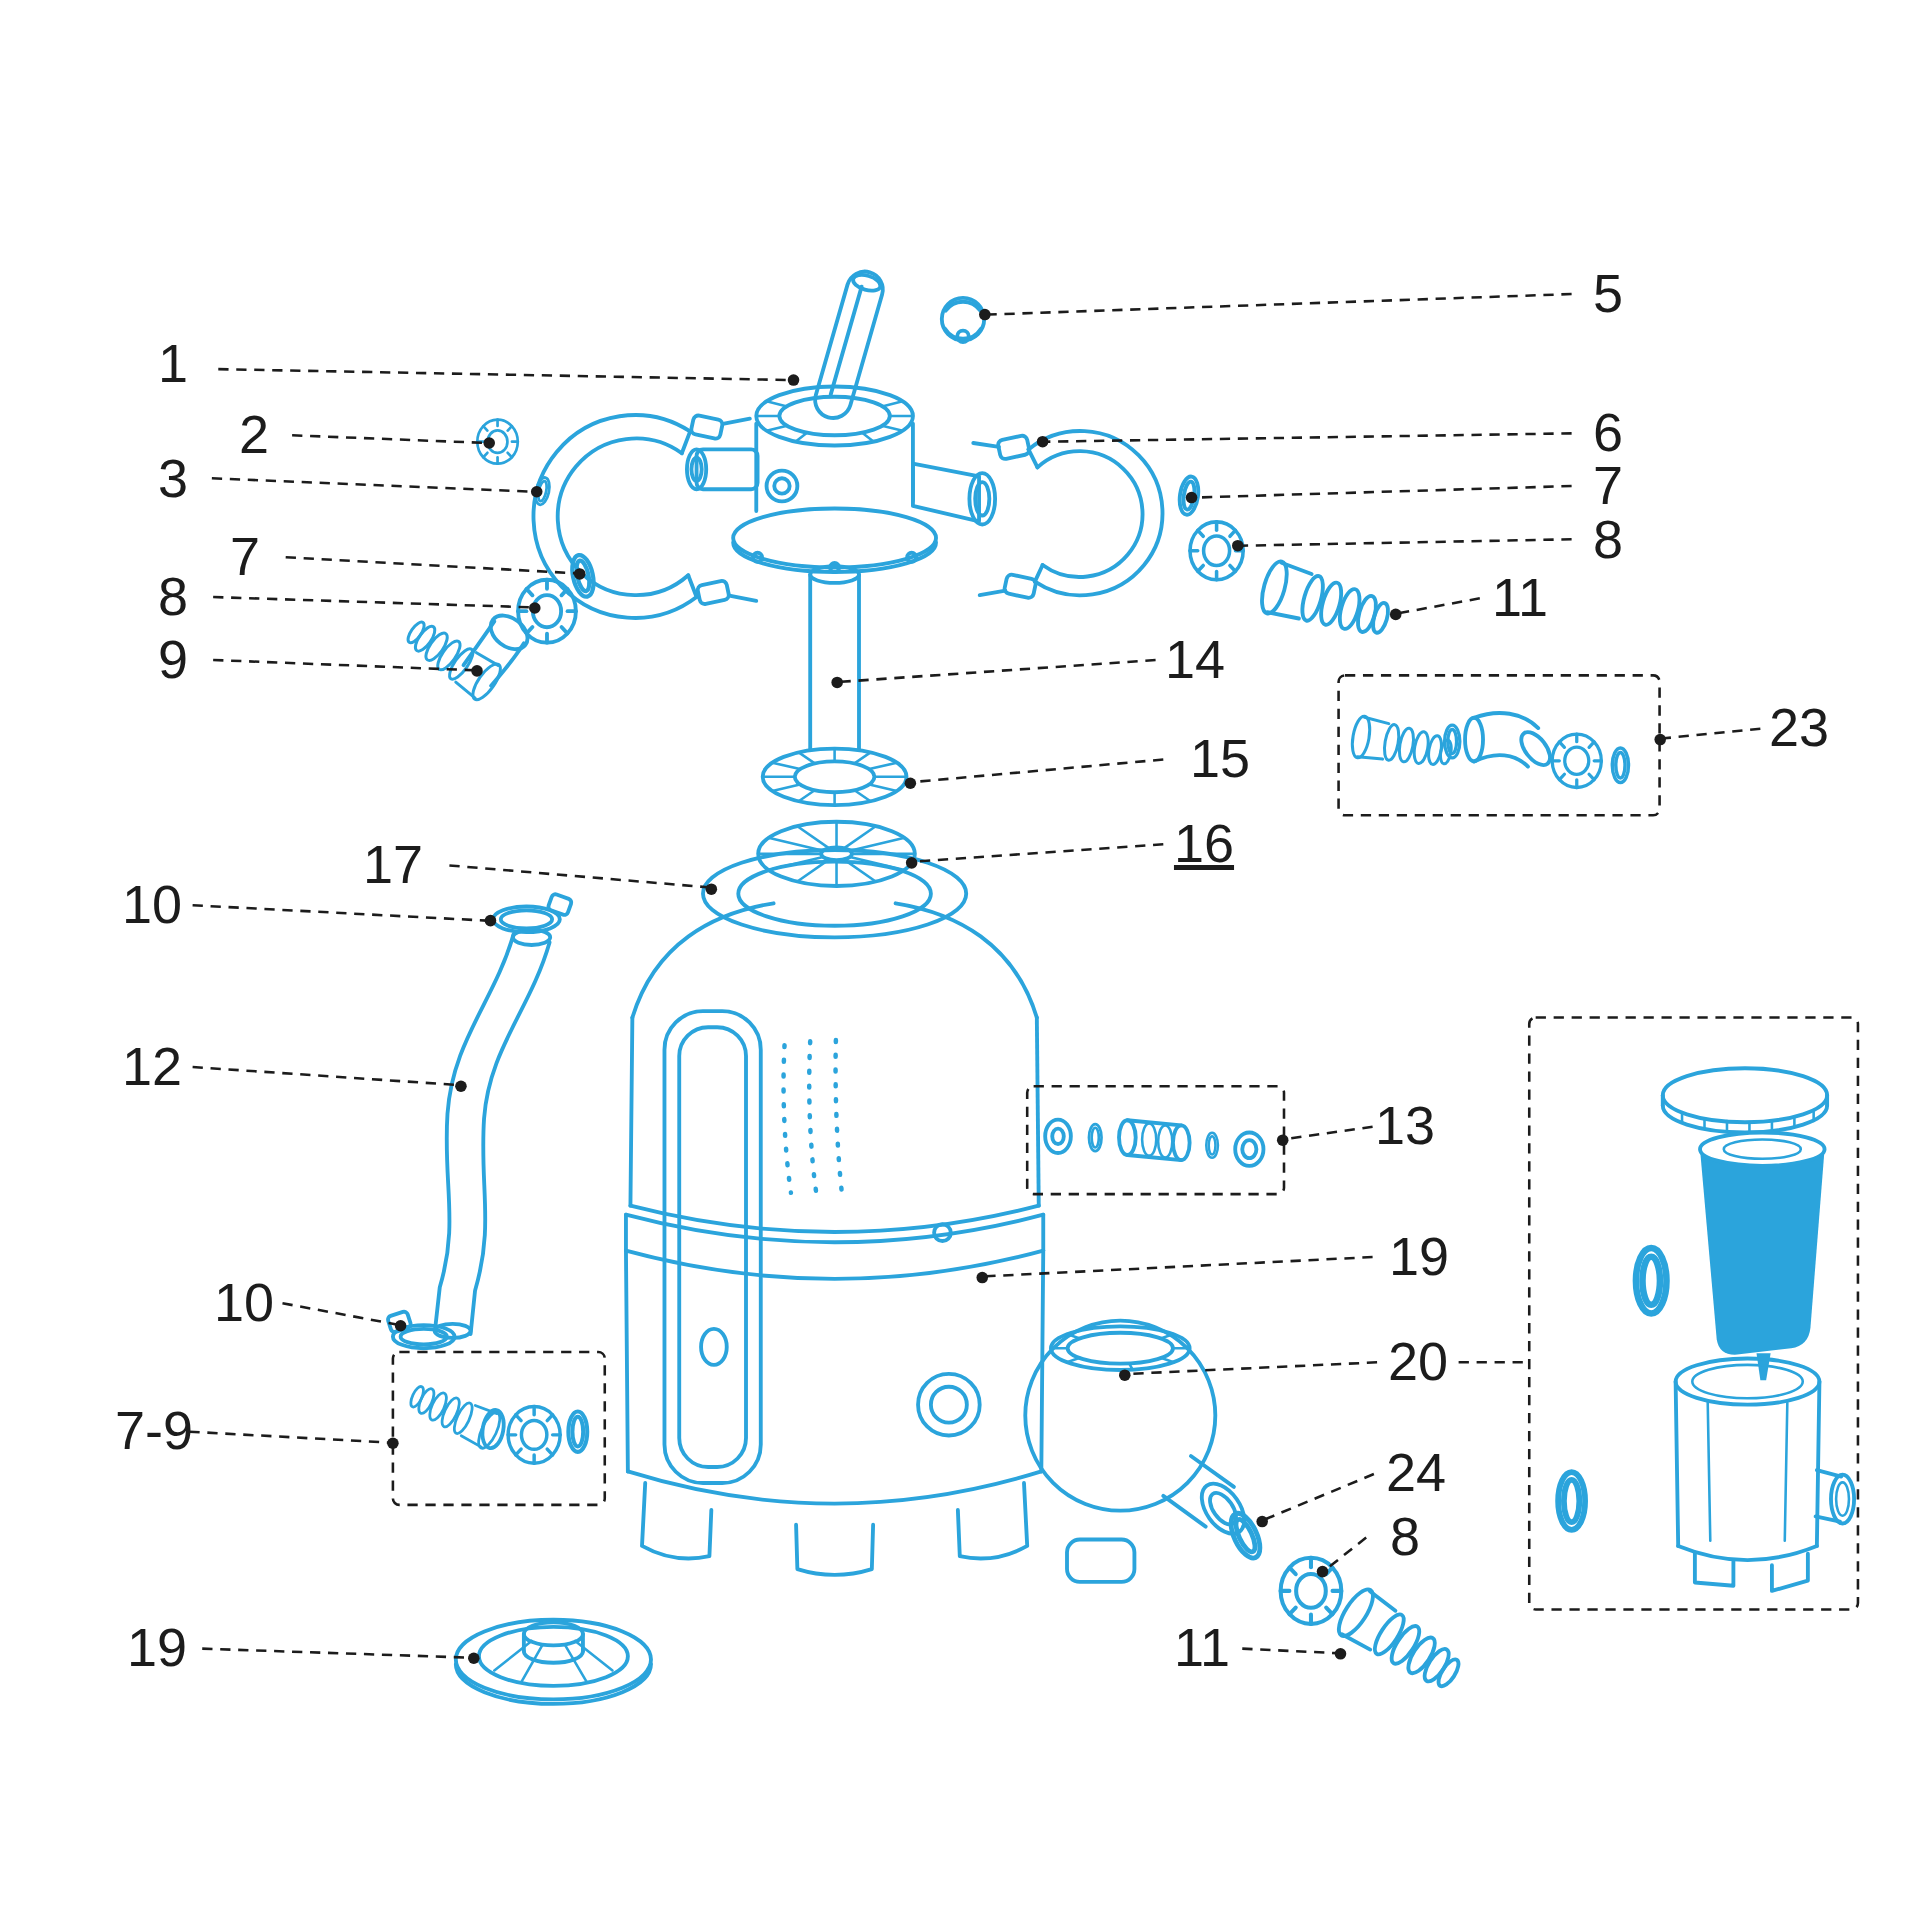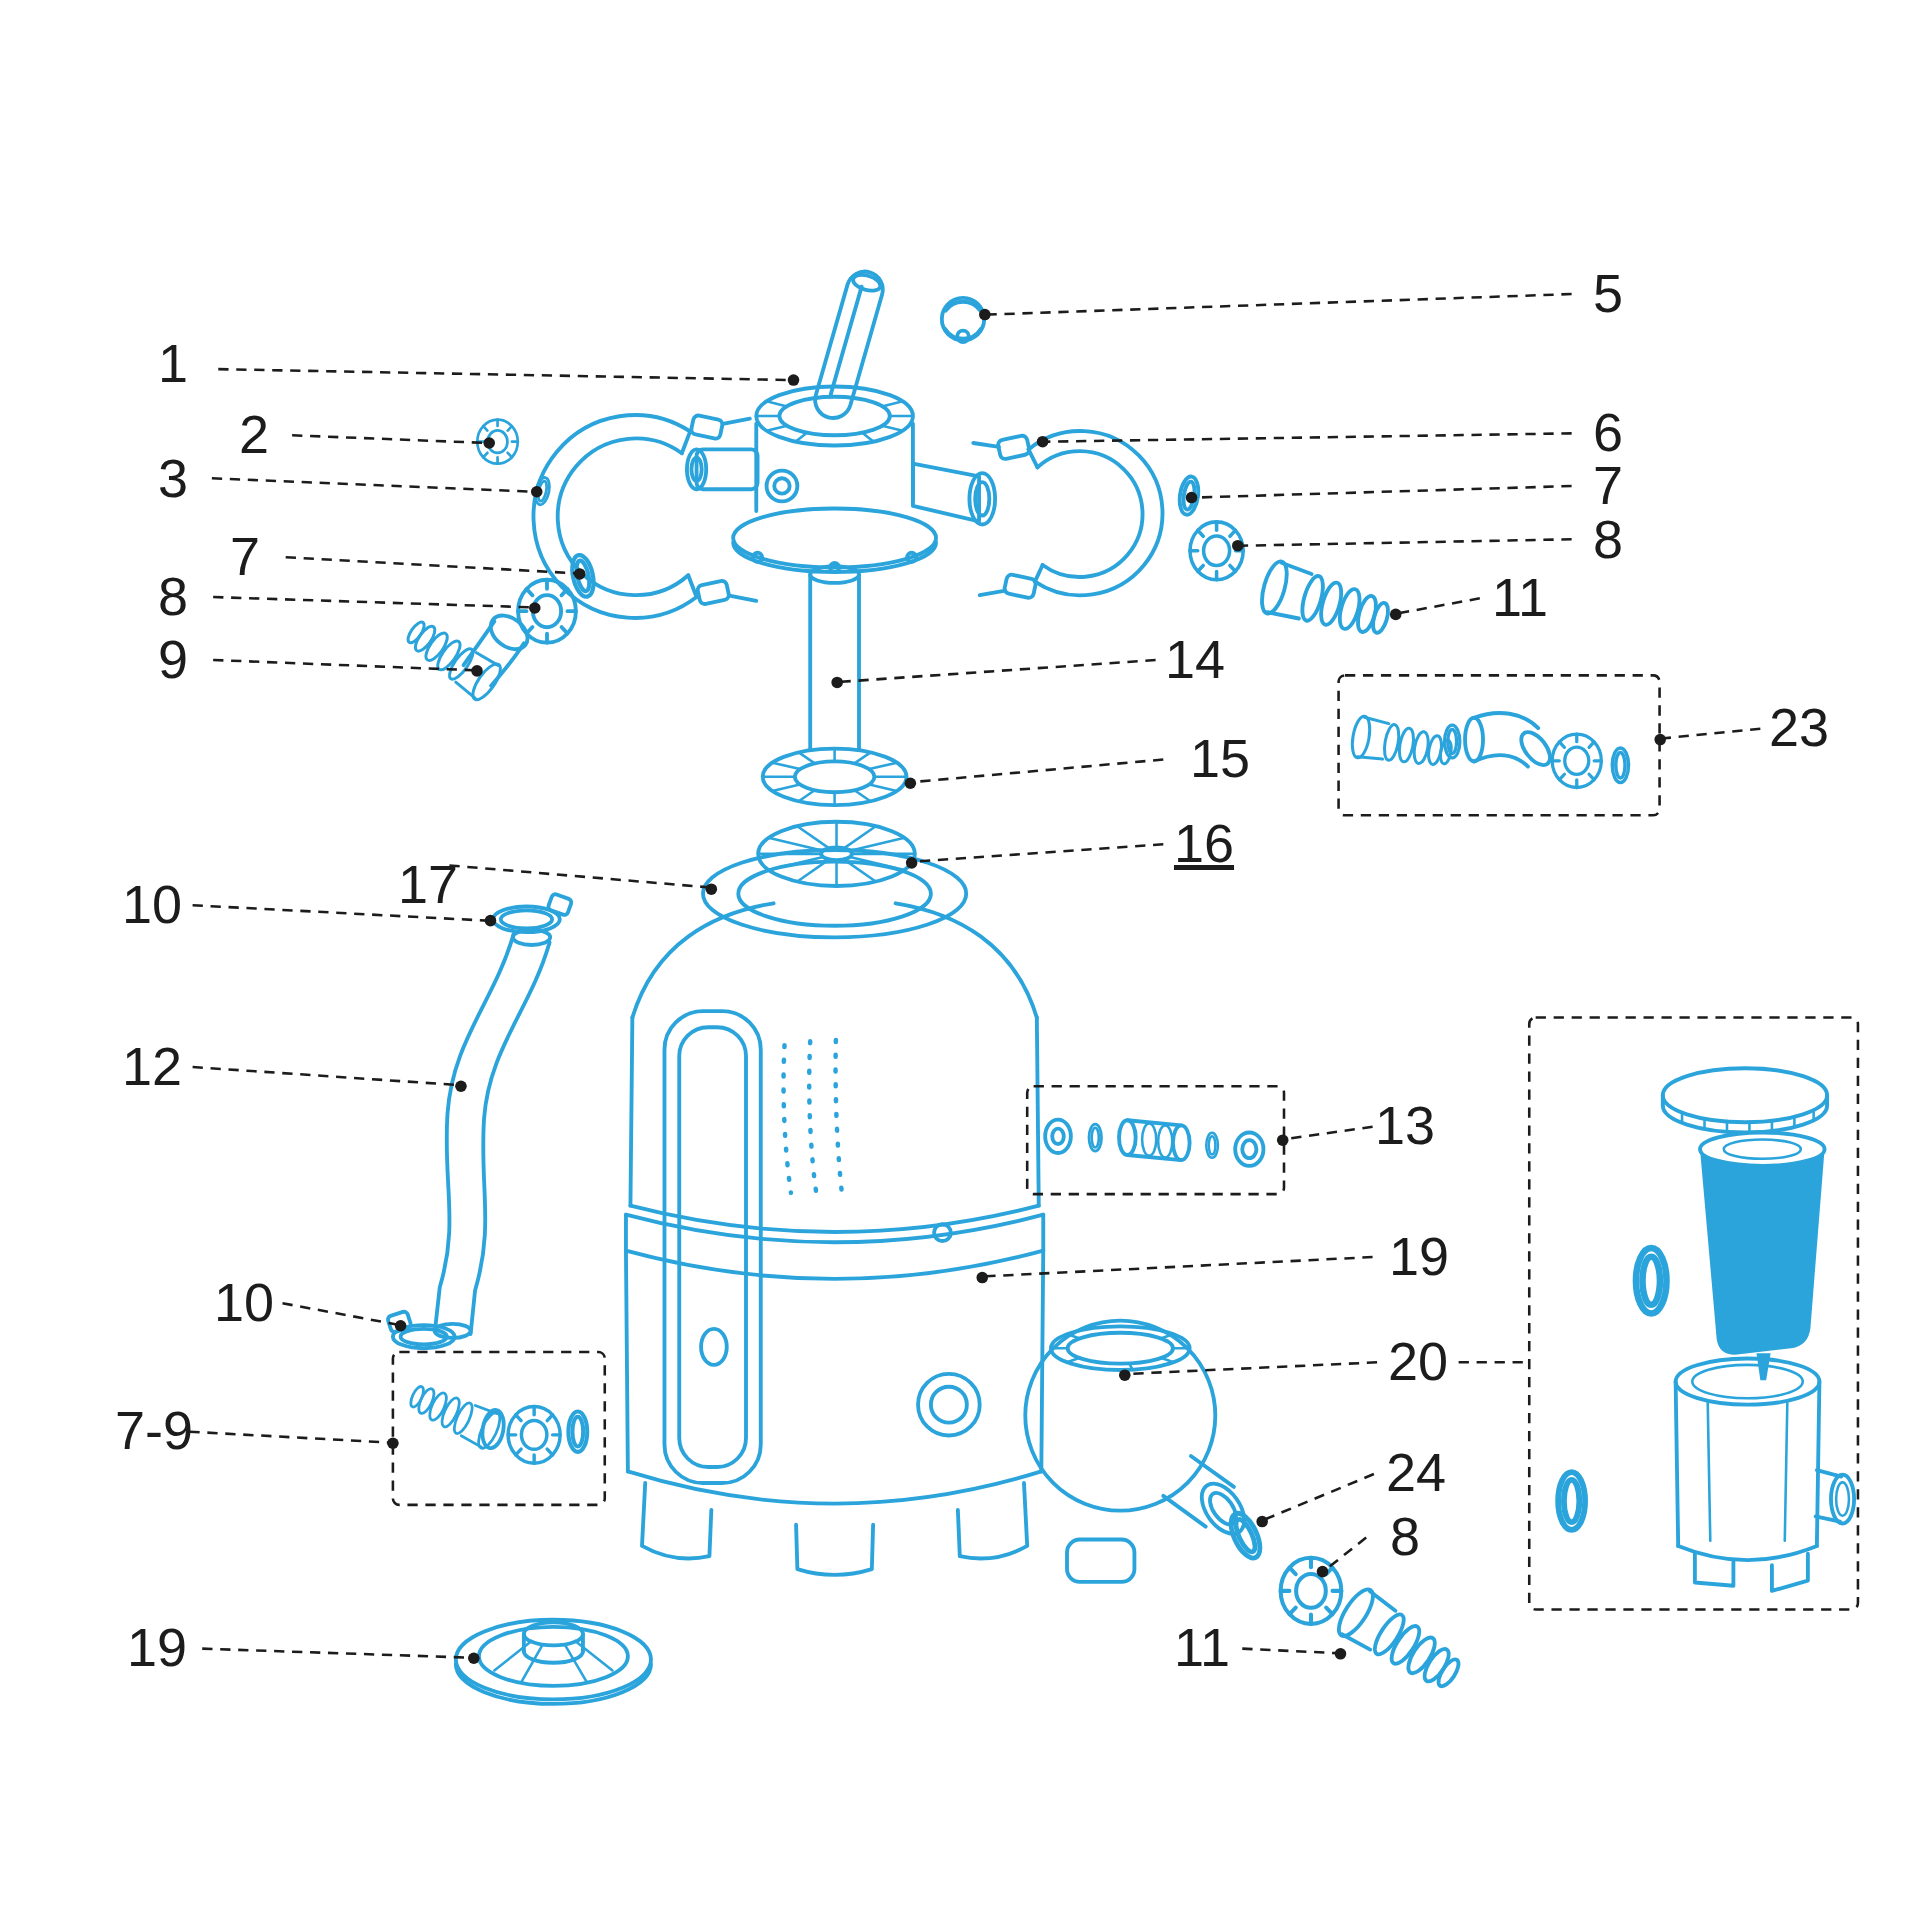--- a/index.html
+++ b/index.html
@@ -447,21 +447,21 @@
   <div class="callout" style="left:1608px;top:432px;">6</div>
   <div class="callout" style="left:1608px;top:485px;">7</div>
   <div class="callout" style="left:1608px;top:539px;">8</div>
   <div class="callout" style="left:1520px;top:597px;">11</div>
   <div class="callout" style="left:245px;top:556px;">7</div>
   <div class="callout" style="left:173px;top:596px;">8</div>
   <div class="callout" style="left:173px;top:659px;">9</div>
   <div class="callout" style="left:1195px;top:659px;">14</div>
   <div class="callout" style="left:1204px;top:758px;margin-left:16px;">15</div>
   <div class="callout" style="left:1204px;top:843px;text-decoration:underline;">16</div>
-  <div class="callout" style="left:428px;top:864px;margin-top:20px;">17</div>
+  <div class="callout" style="left:393px;top:864px;">17</div>
   <div class="callout" style="left:152px;top:904px;">10</div>
   <div class="callout" style="left:152px;top:1066px;">12</div>
   <div class="callout" style="left:1405px;top:1125px;">13</div>
   <div class="callout" style="left:1412px;top:1256px;margin-left:7px;">19</div>
   <div class="callout" style="left:244px;top:1302px;">10</div>
   <div class="callout" style="left:1418px;top:1361px;">20</div>
   <div class="callout" style="left:154px;top:1430px;">7-9</div>
   <div class="callout" style="left:1416px;top:1472px;">24</div>
   <div class="callout" style="left:1405px;top:1536px;">8</div>
   <div class="callout" style="left:157px;top:1647px;">19</div>

